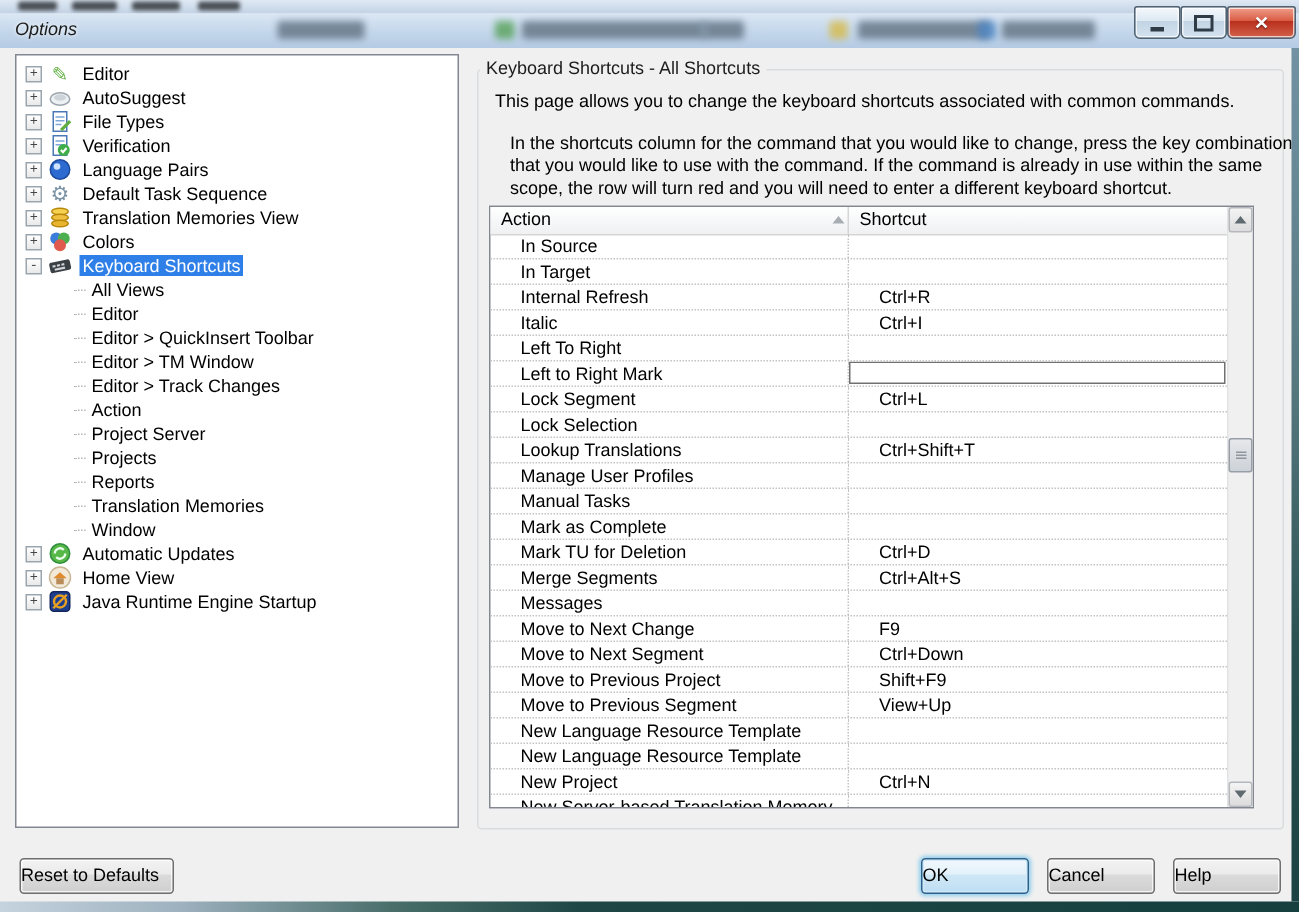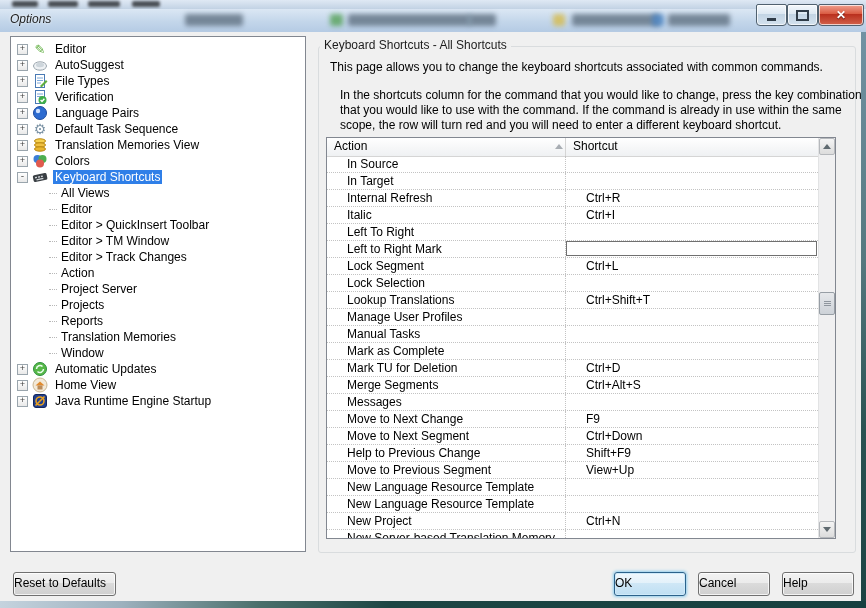--- a/index.html
+++ b/index.html
@@ -364,21 +364,21 @@
         </div>
         <div class="grow">
           <div class="gcell action">Move to Next Change</div>
           <div class="gcell shortcut">F9</div>
         </div>
         <div class="grow">
           <div class="gcell action">Move to Next Segment</div>
           <div class="gcell shortcut">Ctrl+Down</div>
         </div>
         <div class="grow">
-          <div class="gcell action">Help to Previous Change</div>
+          <div class="gcell action">Move to Previous Project</div>
           <div class="gcell shortcut">Shift+F9</div>
         </div>
         <div class="grow">
           <div class="gcell action">Move to Previous Segment</div>
           <div class="gcell shortcut">View+Up</div>
         </div>
         <div class="grow">
           <div class="gcell action">New Language Resource Template</div>
           <div class="gcell shortcut"></div>
         </div>

